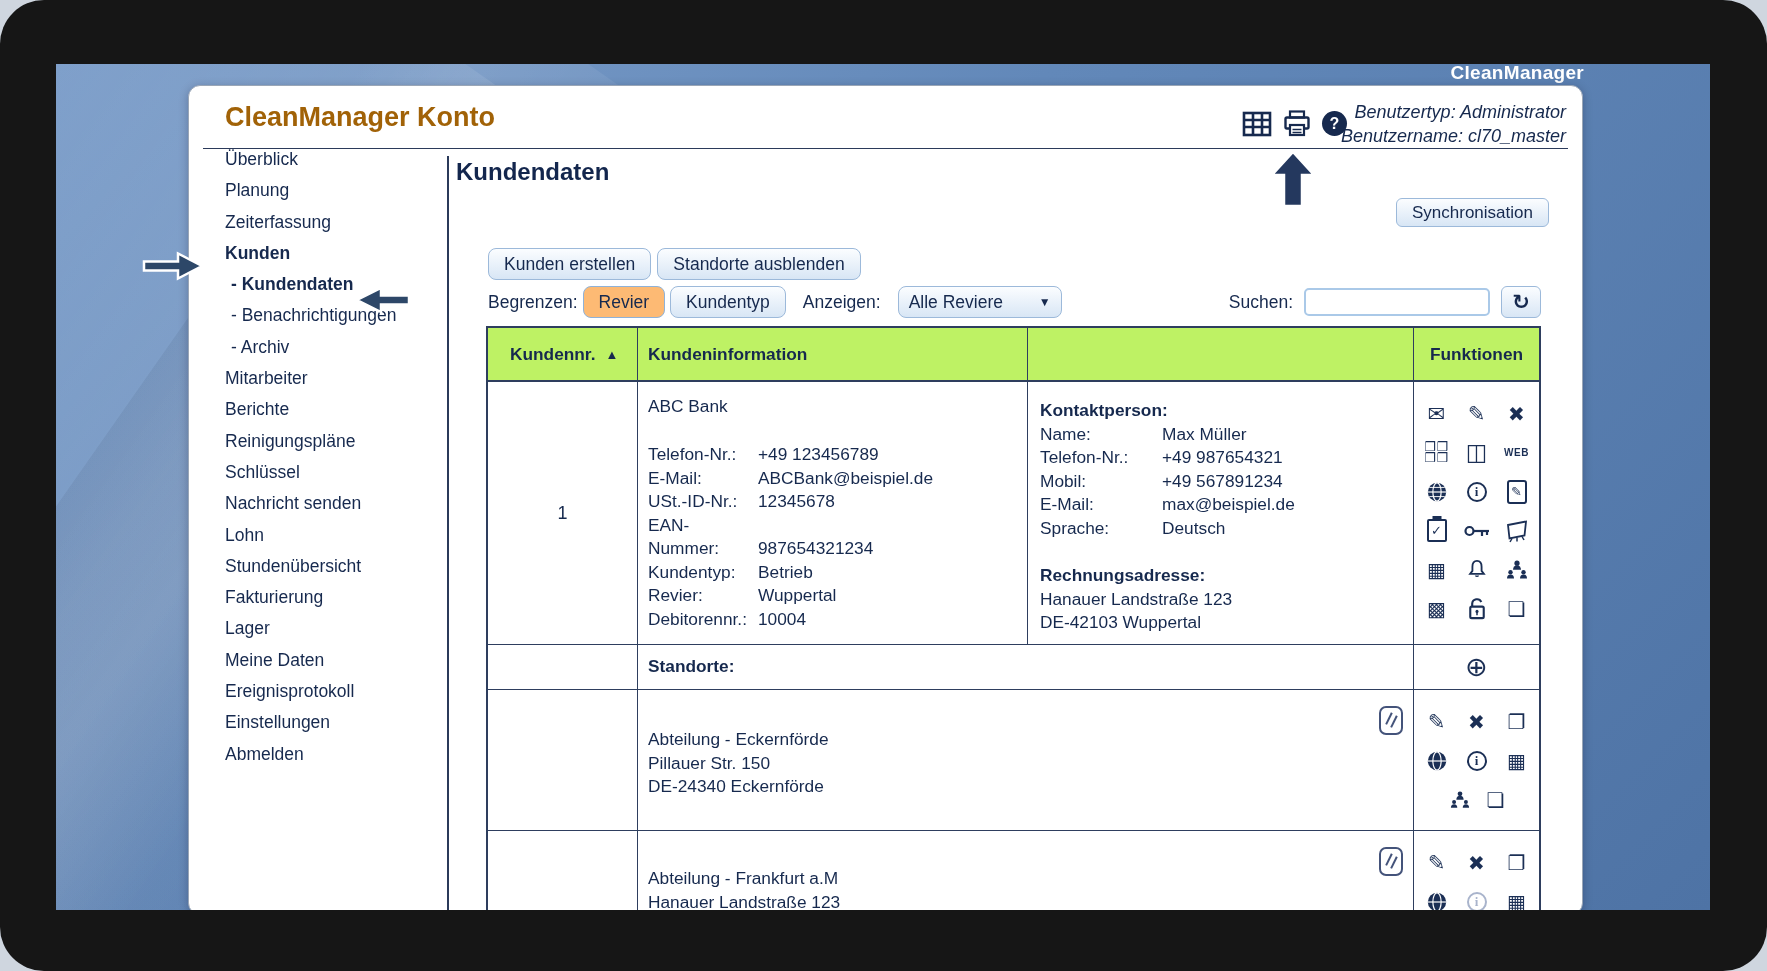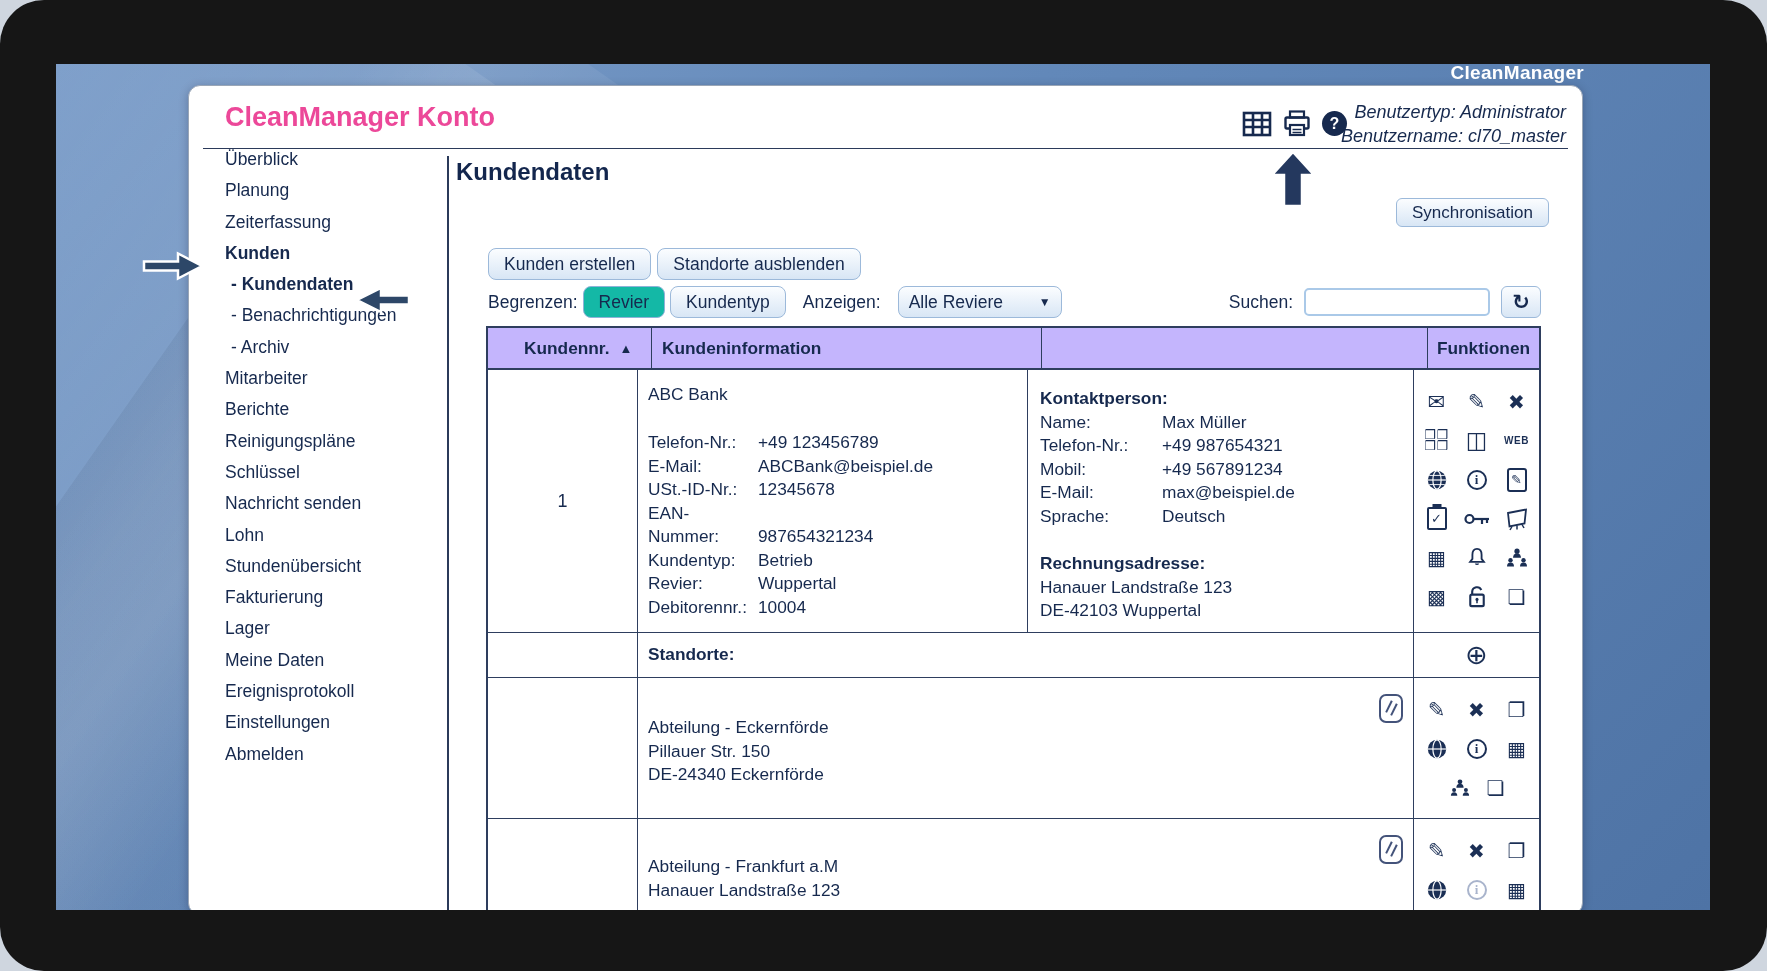--- a/index.html
+++ b/index.html
@@ -6,21 +6,21 @@
   *{box-sizing:border-box;}
   .stage{position:relative;width:1767px;height:971px;background:#161616;border-radius:44px;overflow:hidden;font-family:"Liberation Sans","DejaVu Sans",sans-serif;color:#16294e;}
   .desktop{position:absolute;left:56px;top:64px;width:1654px;height:846px;background:linear-gradient(135deg,#7e9fca 0%,#6288b9 40%,#4e73a5 100%);overflow:hidden;}
   .streak{position:absolute;pointer-events:none;}
   .s1{width:700px;height:1500px;left:-340px;top:-200px;background:linear-gradient(90deg,rgba(255,255,255,0) 0%,rgba(255,255,255,.10) 50%,rgba(255,255,255,0) 100%);transform:rotate(35deg);}
   .s2{width:300px;height:1500px;left:-120px;top:-100px;background:linear-gradient(90deg,rgba(255,255,255,0),rgba(255,255,255,.12),rgba(255,255,255,0));transform:rotate(35deg);}
   .s3{width:900px;height:900px;left:-200px;top:420px;background:linear-gradient(90deg,rgba(20,30,60,.08),rgba(255,255,255,0));transform:rotate(35deg);}
   .brand{position:absolute;top:-2px;right:126px;color:#fff;font-weight:700;font-size:19px;letter-spacing:.3px;}
   
   .win{position:absolute;left:132px;top:21px;width:1395px;height:830px;background:#fff;border:1px solid #9aa6b6;border-radius:12px;overflow:hidden;box-shadow:0 2px 10px rgba(0,0,30,.25);}
-  .title{position:absolute;left:36px;top:16px;font-size:27px;font-weight:700;color:#ec4899;}
+  .title{position:absolute;left:36px;top:16px;font-size:27px;font-weight:700;color:#a16207;}
   .topicons{position:absolute;left:1053px;top:24px;display:flex;align-items:center;gap:11px;}
   .helpcirc{width:25px;height:25px;border-radius:50%;background:#16294e;color:#fff;display:flex;align-items:center;justify-content:center;font-weight:700;font-size:16px;cursor:pointer;}
   .userinfo{position:absolute;right:16px;top:14px;text-align:right;font-style:italic;font-size:18px;line-height:1.35;}
   .hrline{position:absolute;left:14px;right:14px;top:62px;border-top:1.5px solid #2b3a5a;}
   .vline{position:absolute;left:258px;top:70px;bottom:0;width:1.5px;background:#2b3a5a;}
   
   .sidebar{position:absolute;left:14px;top:58px;width:240px;font-size:17.5px;line-height:31.3px;}
   .nav{padding-left:22px;white-space:nowrap;cursor:pointer;}
   .nav.sub{padding-left:28px;}
   .nav.b{font-weight:700;}
@@ -29,31 +29,31 @@
   .arrow-left{position:absolute;left:166px;top:200px;z-index:9;}
   .arrow-up{position:absolute;left:1080px;top:64px;z-index:9;}
   
   .heading{position:absolute;left:267px;top:72px;font-size:24px;font-weight:700;color:#13264d;}
   .btn{display:inline-flex;align-items:center;justify-content:center;background:linear-gradient(#fbfdff,#d8e6f5);border:1.5px solid #9cb9da;border-radius:8px;color:#16294e;font-size:17.5px;font-family:inherit;height:32px;padding:0 15px;cursor:pointer;}
   .sync{position:absolute;left:1207px;top:112px;height:29px;border-radius:6px;font-size:17px;}
   .toolbar{position:absolute;left:299px;top:162px;display:flex;gap:6px;}
   .filterrow{position:absolute;left:299px;top:200px;width:1053px;display:flex;align-items:center;gap:5px;font-size:17.5px;}
   .flabel{white-space:nowrap;}
   .toggle{border-radius:8px;}
-  .toggle.selected{background:#14b8a6;border-color:#8fb2d8;}
+  .toggle.selected{background:#fdba74;border-color:#8fb2d8;}
   .anz{margin-left:12px;}
   .dropdown{margin-left:12px;width:164px;justify-content:space-between;padding:0 10px;}
   .dd{font-size:12px;margin-left:8px;}
   .such{margin-left:auto;}
   .search{width:186px;height:28px;border:2px solid #aac9e8;border-radius:5px;margin-left:6px;font-size:16px;padding:0 6px;color:#16294e;font-family:inherit;}
   .refresh{width:40px;height:32px;padding:0;margin-left:6px;font-size:21px;font-weight:700;border-radius:6px;}
   
   .table{position:absolute;left:297px;top:240px;width:1055px;border:2px solid #2e3e5e;background:#fff;font-size:17.3px;}
   .trow{display:grid;}
-  .thead{grid-template-columns:150px 390px 386px 1fr;background:#c4b5fd;height:42px;font-weight:700;border-bottom:2px solid #2e3e5e;padding-left:14px;}
+  .thead{grid-template-columns:150px 390px 386px 1fr;background:#bef264;height:54px;font-weight:700;border-bottom:2px solid #2e3e5e;}
   .th{display:flex;align-items:center;border-right:1.5px solid #2e3e5e;padding-left:10px;}
   .th.c1{padding-left:22px;gap:10px;}
   .th.c4{border-right:none;justify-content:center;padding-left:0;}
   .sort{font-size:13px;cursor:pointer;}
   .rowA{grid-template-columns:150px 390px 386px 1fr;height:262px;}
   .rowB{grid-template-columns:150px 776px 1fr;height:45px;border-top:1.5px solid #2e3e5e;}
   .rowC{grid-template-columns:150px 776px 1fr;height:141px;border-top:1.5px solid #2e3e5e;}
   .rowD{grid-template-columns:150px 776px 1fr;height:170px;border-top:1.5px solid #2e3e5e;}
   .cellnum{border-right:1.5px solid #2e3e5e;display:flex;align-items:center;justify-content:center;font-size:18px;}
   .cellinfo{border-right:1.5px solid #2e3e5e;padding:14px 8px 0 10px;}

